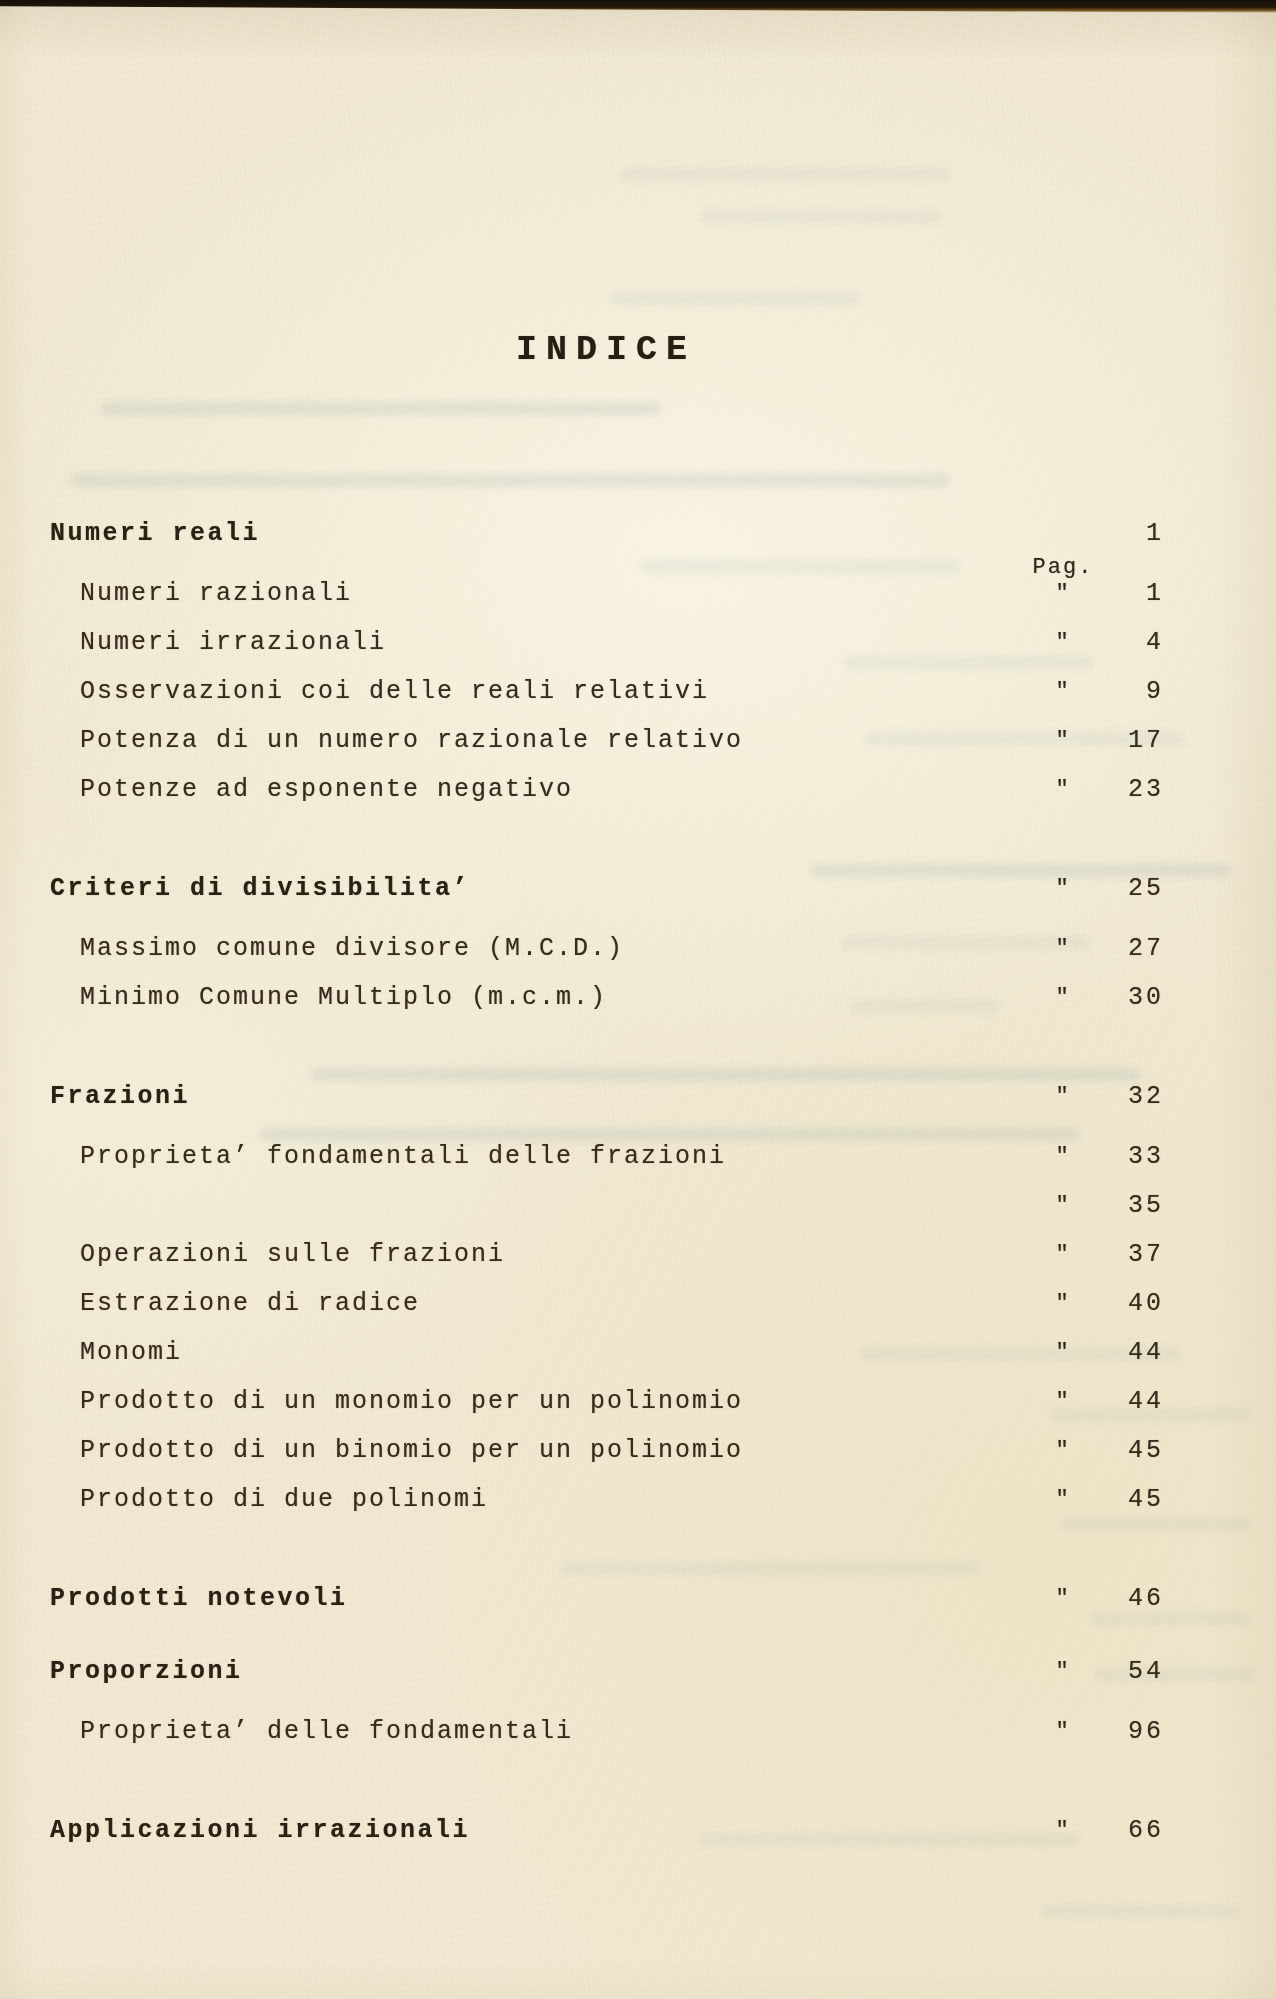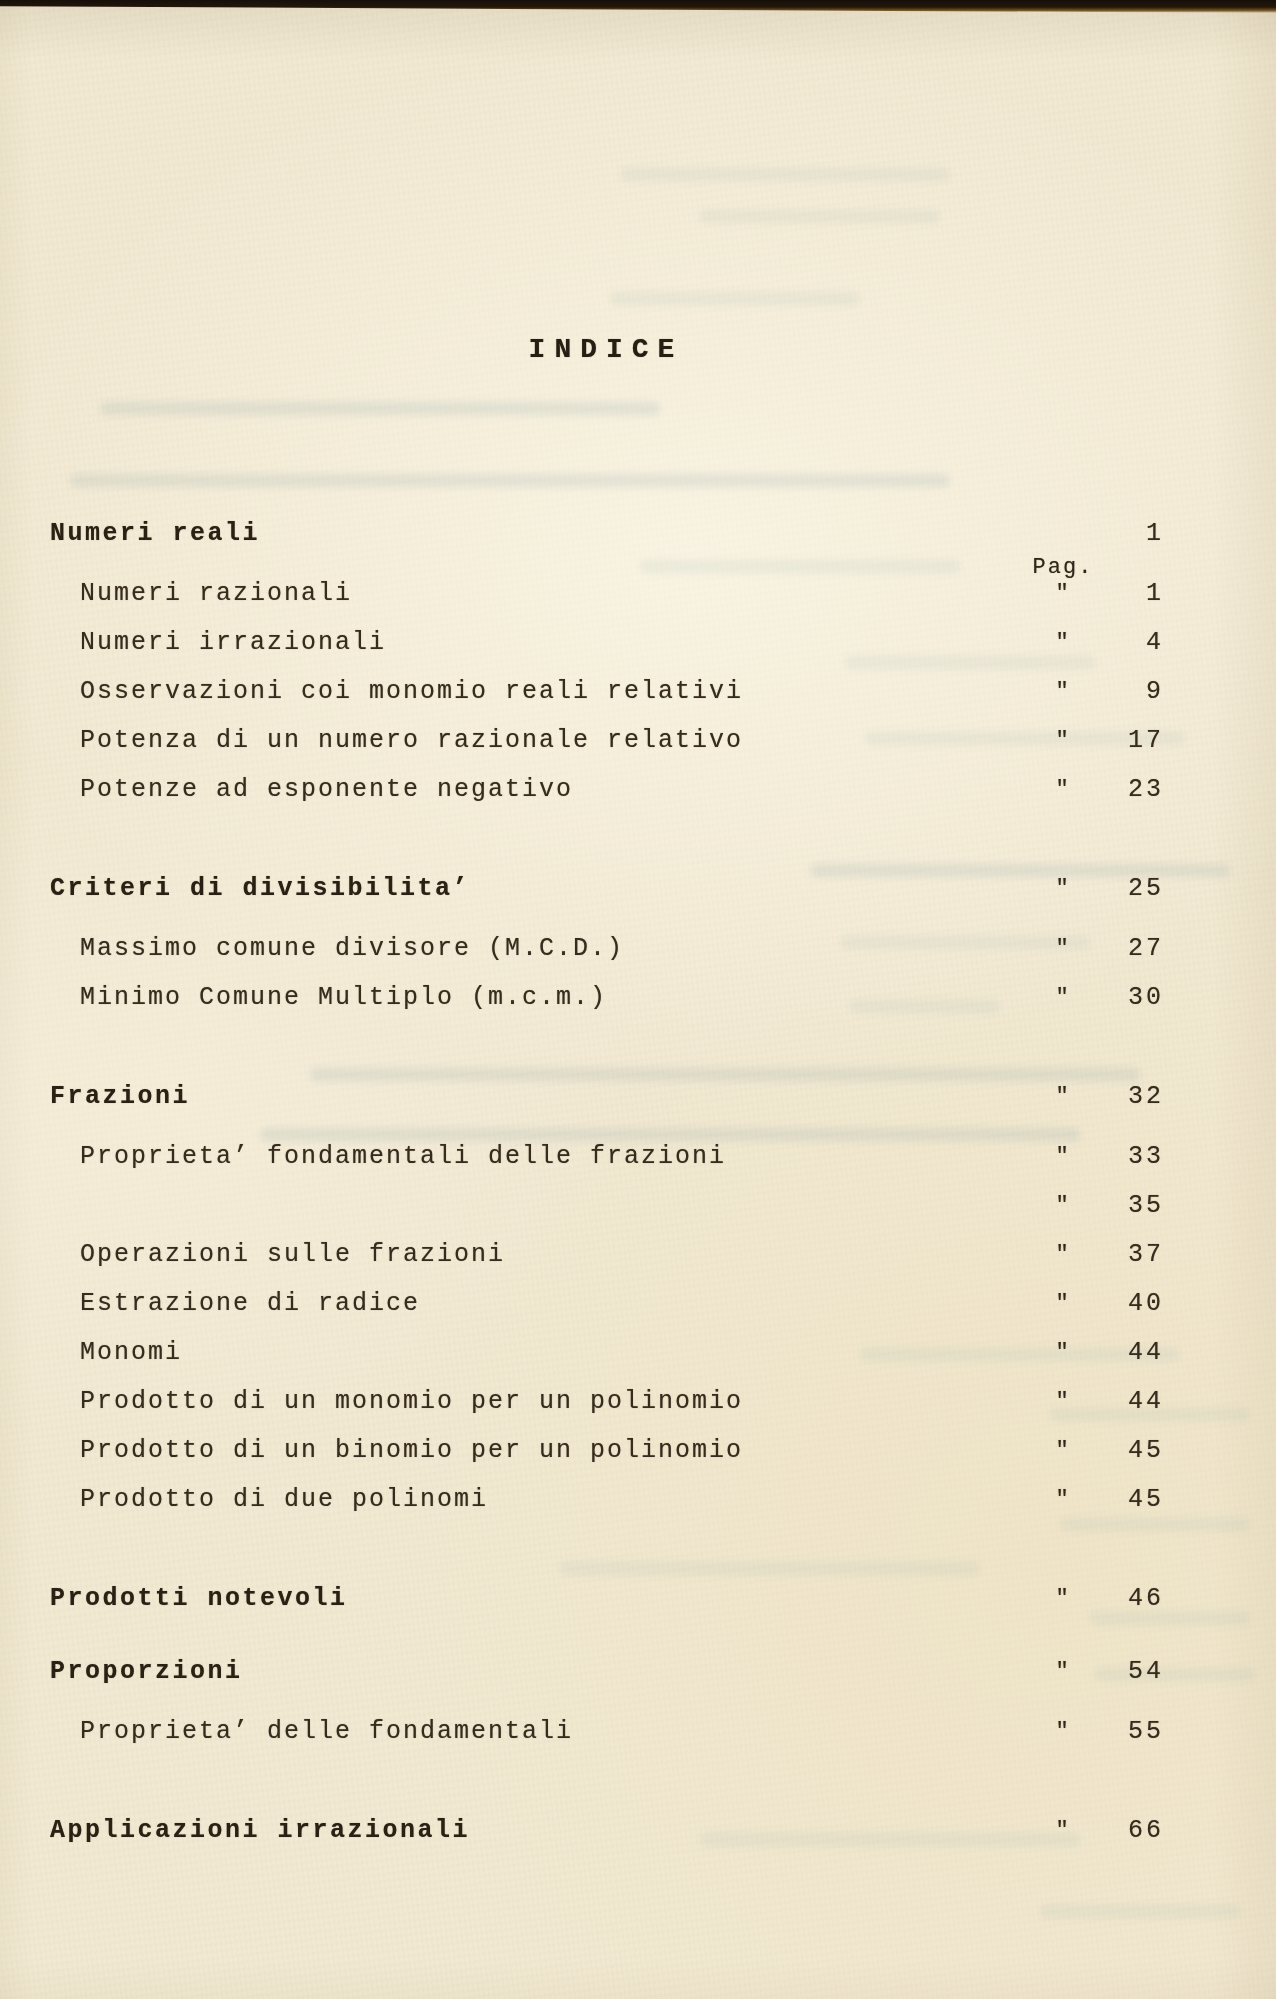--- a/index.html
+++ b/index.html
@@ -19,21 +19,21 @@
       repeating-linear-gradient(83deg, rgba(160,130,80,0.022) 0 2px, rgba(255,255,250,0.02) 2px 5px),
       repeating-linear-gradient(-7deg, rgba(150,125,80,0.018) 0 3px, rgba(255,255,252,0.018) 3px 7px);
   }
   .top-edge{
     position:absolute;top:0;left:0;width:1276px;height:13px;
     background:linear-gradient(180deg,#150f09 0%,#241709 55%,#7a5a28 82%,rgba(122,90,40,0) 100%);
     clip-path:polygon(0 0,100% 0,100% 100%,0 48%);
   }
   .title{
     position:absolute;top:330px;left:0;width:1212px;margin:0;
-    text-align:center;font-size:28px;line-height:40px;font-weight:700;
+    text-align:center;font-size:35px;line-height:40px;font-weight:700;
     letter-spacing:9px;color:#261e13;
     text-shadow:0 0 1px rgba(38,30,19,0.55);
   }
   .toc{position:absolute;top:517px;left:0;width:1244px;}
   .row{
     position:relative;height:33px;line-height:33px;white-space:nowrap;
     font-size:25px;color:#362b1d;letter-spacing:2px;
     text-shadow:0 0 1px rgba(54,43,29,0.45);
   }
   .row .label{position:absolute;left:80px;}
@@ -92,21 +92,21 @@
     <span class="label">Numeri razionali</span>
     <span class="pagmark">"</span>
     <span class="pagenum">1</span>
   </div>
       <div class="row sub gap-sub">
     <span class="label">Numeri irrazionali</span>
     <span class="pagmark">"</span>
     <span class="pagenum">4</span>
   </div>
       <div class="row sub gap-sub">
-    <span class="label">Osservazioni coi monomio reali relativi</span>
+    <span class="label">Osservazioni coi delle reali relativi</span>
     <span class="pagmark">"</span>
     <span class="pagenum">9</span>
   </div>
       <div class="row sub gap-sub">
     <span class="label">Potenza di un numero razionale relativo</span>
     <span class="pagmark">"</span>
     <span class="pagenum">17</span>
   </div>
       <div class="row sub gap-sub">
     <span class="label">Potenze ad esponente negativo</span>
@@ -178,21 +178,21 @@
     <span class="pagenum">46</span>
   </div>
       <div class="row section gap-section-small">
     <span class="label">Proporzioni</span>
     <span class="pagmark">"</span>
     <span class="pagenum">54</span>
   </div>
       <div class="row sub gap-first-sub">
     <span class="label">Proprieta’ delle fondamentali</span>
     <span class="pagmark">"</span>
-    <span class="pagenum">55</span>
+    <span class="pagenum">96</span>
   </div>
       <div class="row section gap-section">
     <span class="label">Applicazioni irrazionali</span>
     <span class="pagmark">"</span>
     <span class="pagenum">66</span>
   </div>
     </div>
 </div>
 
 </body></html>

